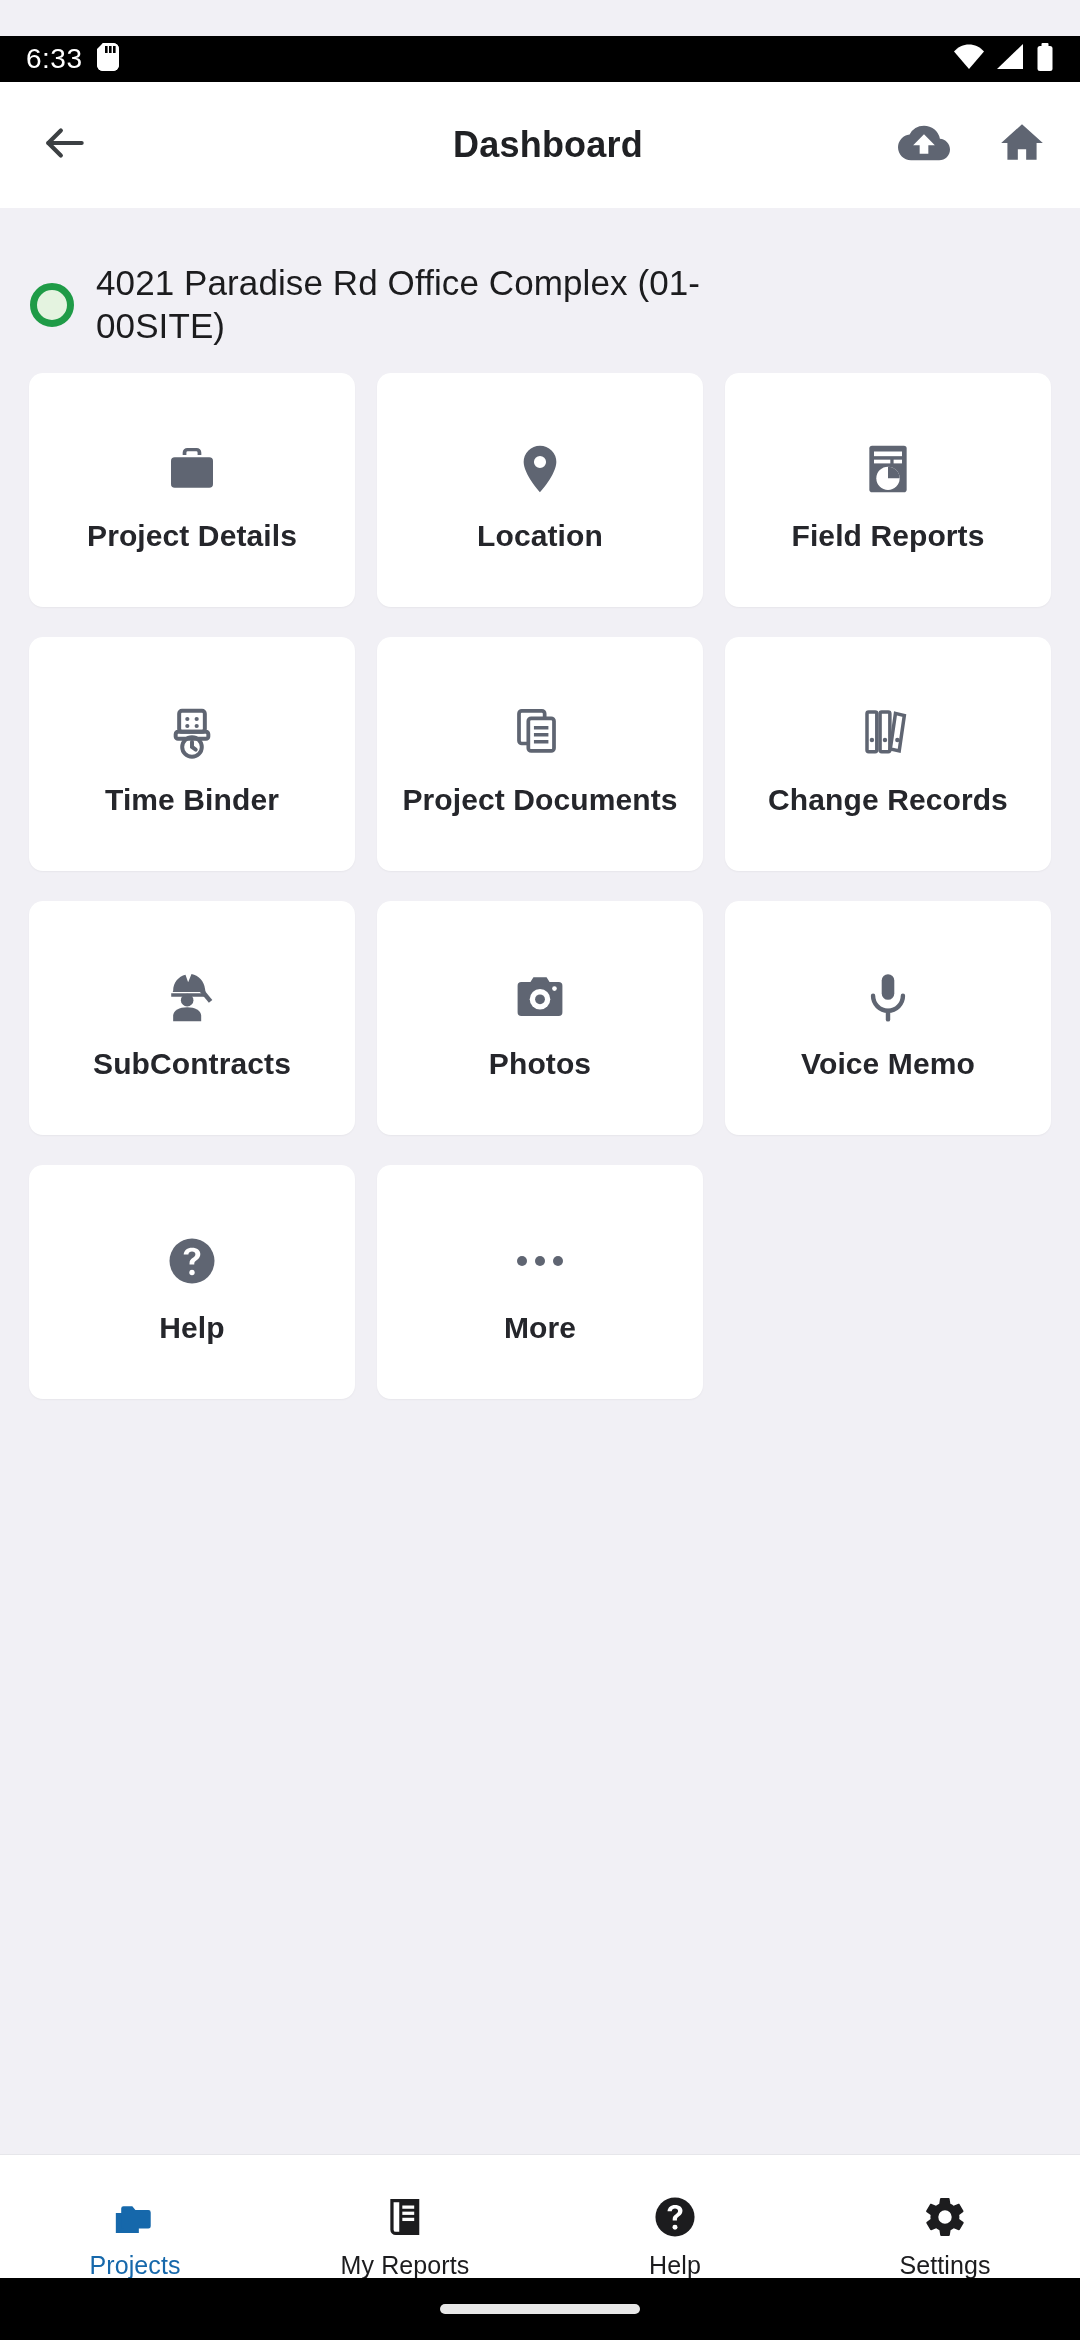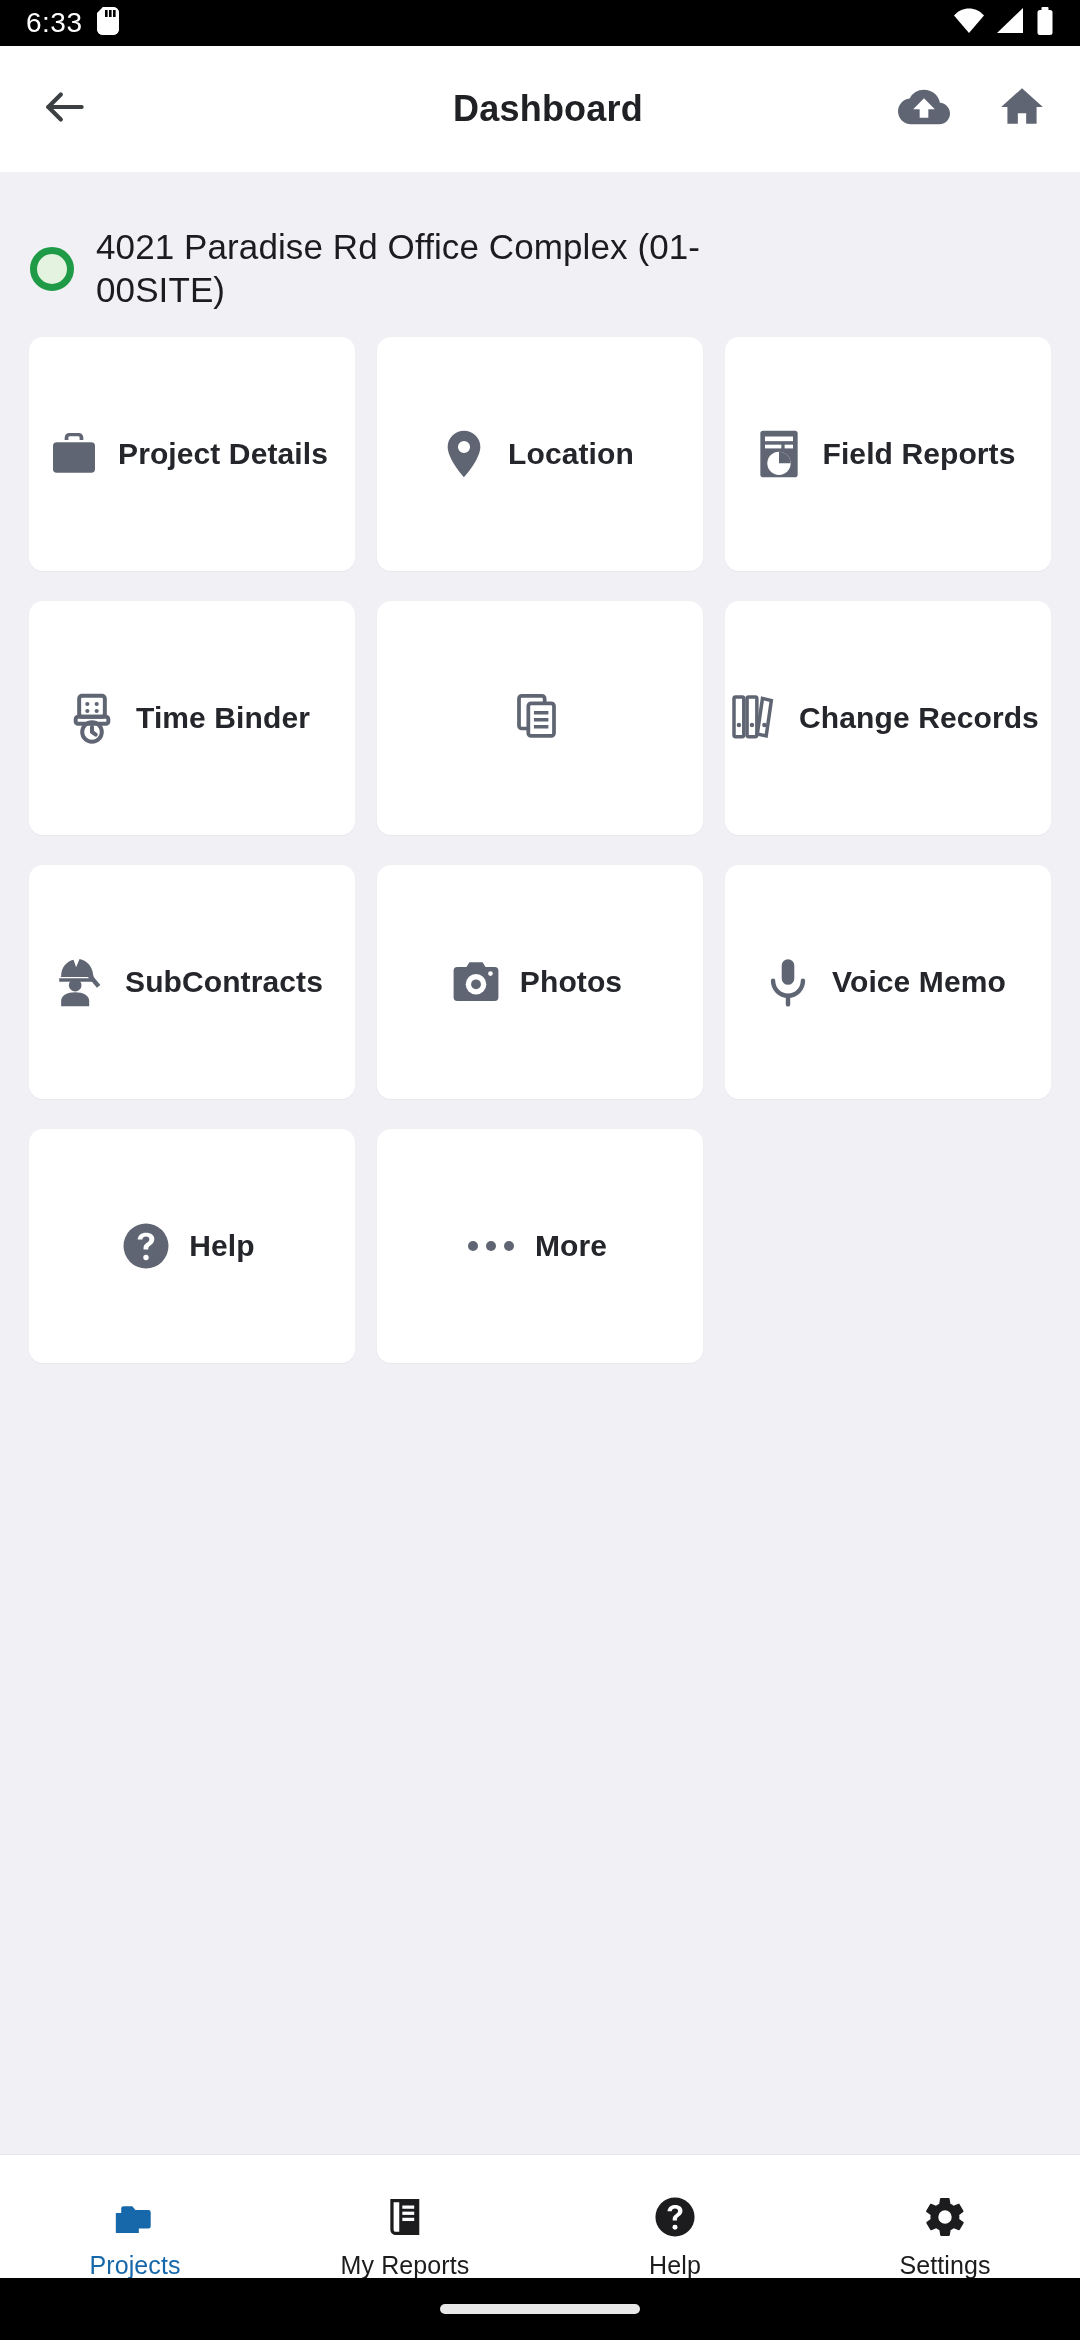--- a/index.html
+++ b/index.html
@@ -13,21 +13,21 @@
     position:relative;
     width:1080px; height:2340px;
     background:#f1f0f5;
     display:flex; flex-direction:column;
   }
 
   
   .statusbar {
     height:46px; background:#000; color:#fff;
     display:flex; align-items:center;
-    padding:0 26px; flex:0 0 auto;
+    padding:0 26px; flex:0 0 auto;margin-top:36px;
   }
   .status-time { font-size:28px; letter-spacing:.5px; line-height:1; }
   .status-left { display:flex; align-items:center; gap:14px; }
   .status-right { margin-left:auto; display:flex; align-items:center; gap:11px; }
   .sb-ico { display:block; }
 
   
   .appbar {
     height:126px; background:#fff; flex:0 0 auto;
     display:flex; align-items:center; padding:0 22px;
@@ -76,21 +76,21 @@
   
   .grid {
     display:grid;
     grid-template-columns:repeat(3, 1fr);
     gap:30px 22px;
     padding:0 29px;
   }
   .tile {
     background:#fff; border-radius:14px;
     height:234px;
-    display:flex; flex-direction:row;
+    display:flex; flex-direction:column;
     align-items:center; justify-content:center;
     gap:6px;
     box-shadow:0 1px 2px rgba(0,0,0,0.045);
   }
   .tile-icon {
     height:86px; display:flex; align-items:center;
     justify-content:center; color:#5f6572;
   }
   .tile-label {
     font-size:30px; font-weight:700; color:#25262b;
@@ -255,20 +255,21 @@
       <div class="tile">
         <div class="tile-icon">
           <svg width="56" height="56" viewBox="0 0 24 24" fill="none" stroke="#5f6572" stroke-width="1.6">
               <rect x="3" y="2.5" width="11" height="14" rx="1.2"></rect>
               <rect x="7" y="5.7" width="11" height="14" rx="1.2" fill="#fff"></rect>
               <rect x="9.4" y="9" width="6.2" height="1.5" fill="#5f6572" stroke="none"></rect>
               <rect x="9.4" y="12" width="6.2" height="1.5" fill="#5f6572" stroke="none"></rect>
               <rect x="9.4" y="15" width="6.2" height="1.5" fill="#5f6572" stroke="none"></rect>
             </svg>
         </div>
+        <div class="tile-label">Project Documents</div>
       </div>
 
       <div class="tile">
         <div class="tile-icon">
           <svg width="56" height="56" viewBox="0 0 24 24" fill="none" stroke="#5f6572" stroke-width="1.5">
               <rect x="3" y="3" width="4.2" height="17" rx=".7"></rect>
               <circle cx="5.1" cy="15" r=".95" fill="#5f6572" stroke="none"></circle>
               <rect x="8.6" y="3" width="4.2" height="17" rx=".7"></rect>
               <circle cx="10.7" cy="15" r=".95" fill="#5f6572" stroke="none"></circle>
               <path d="M15.2 3.6 19 4.5l-2.2 15.2-3.8-.9z"></path>

